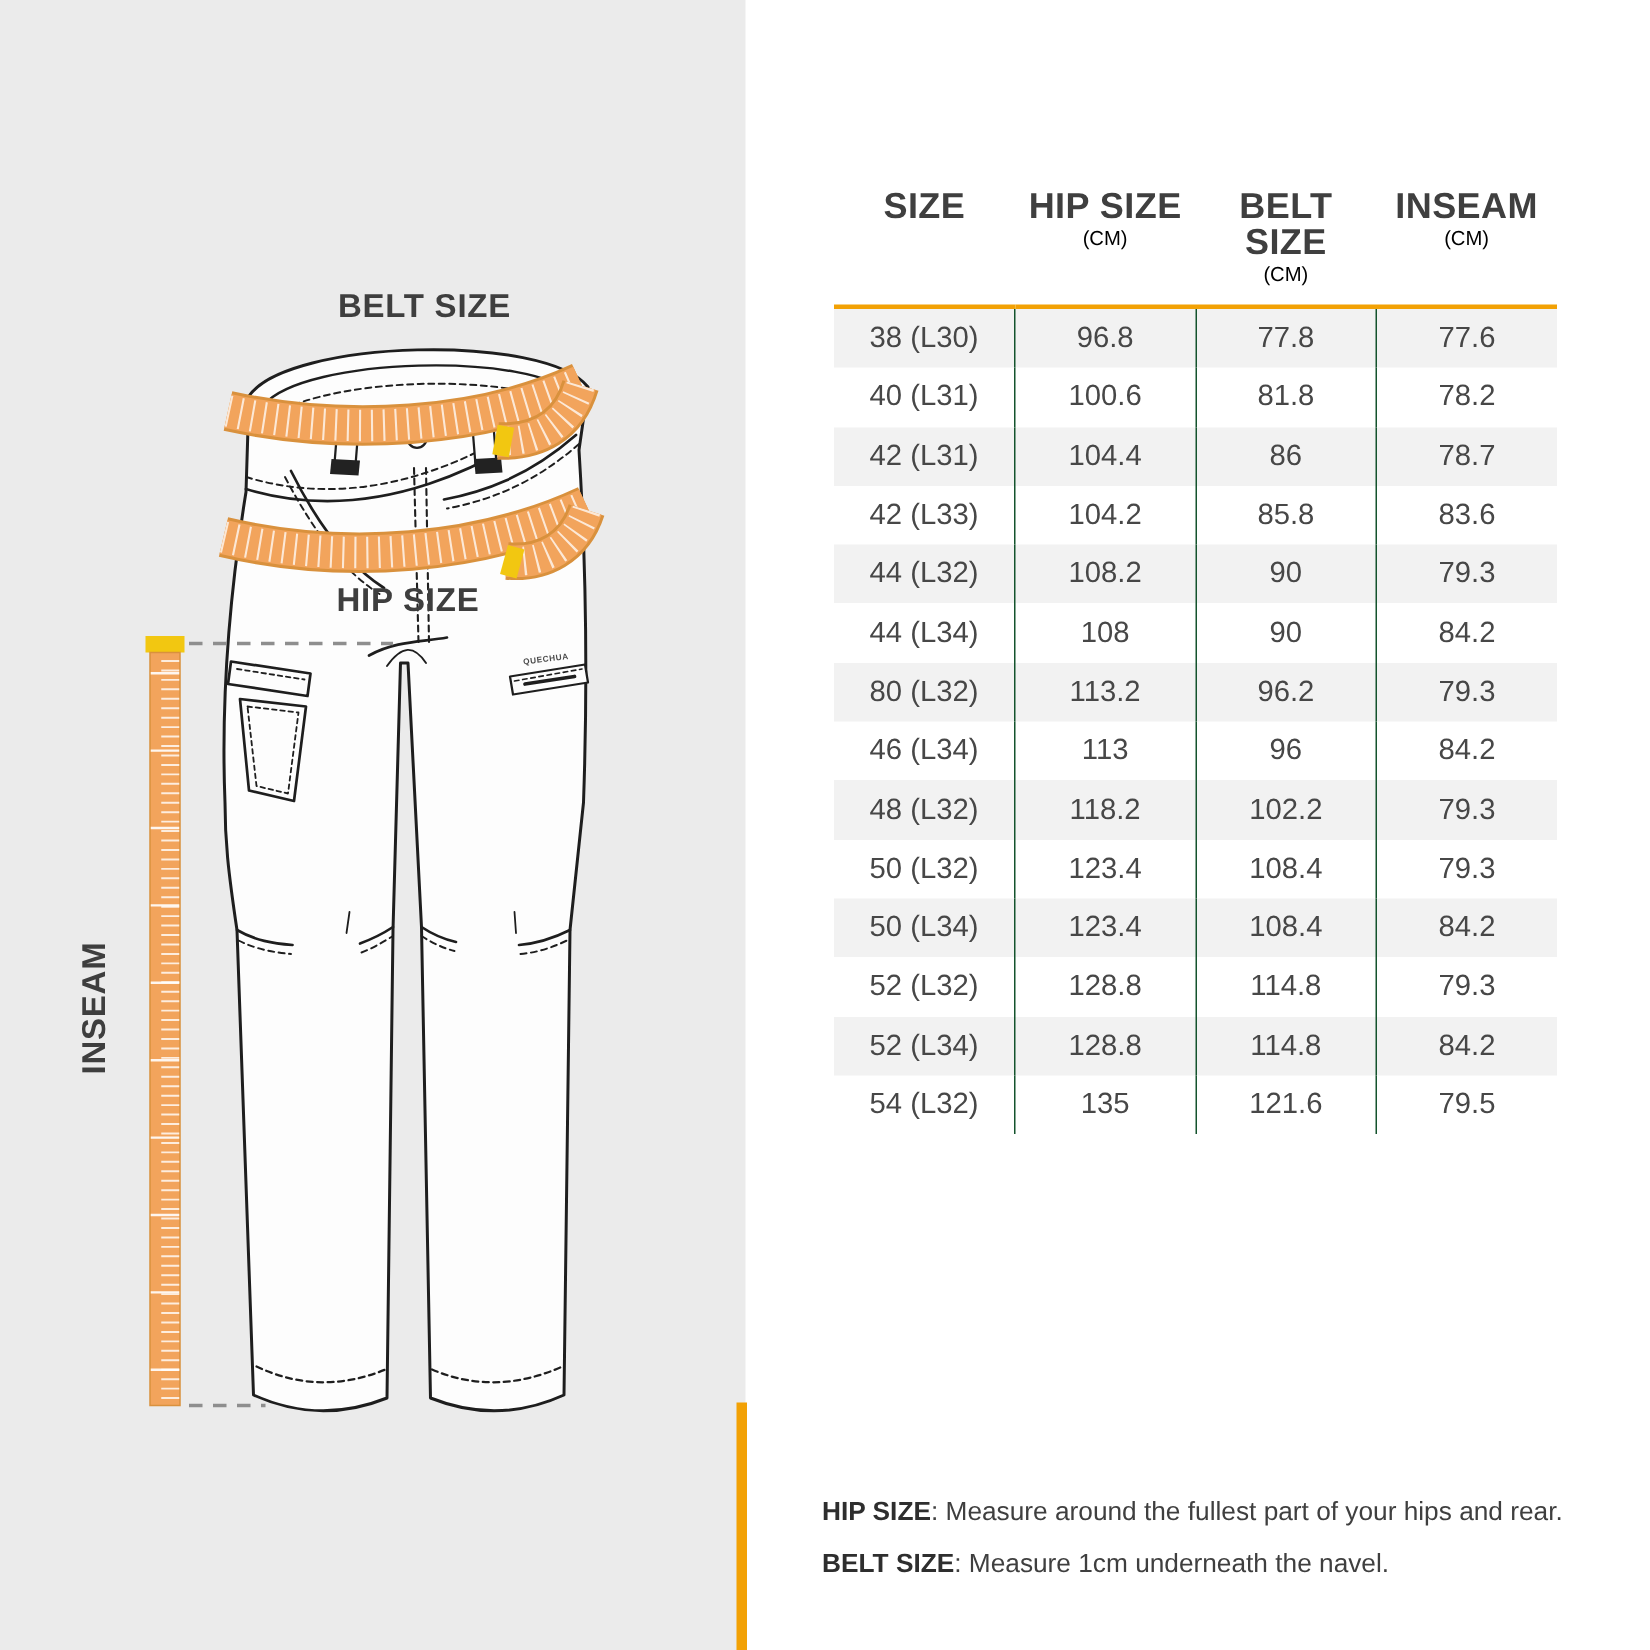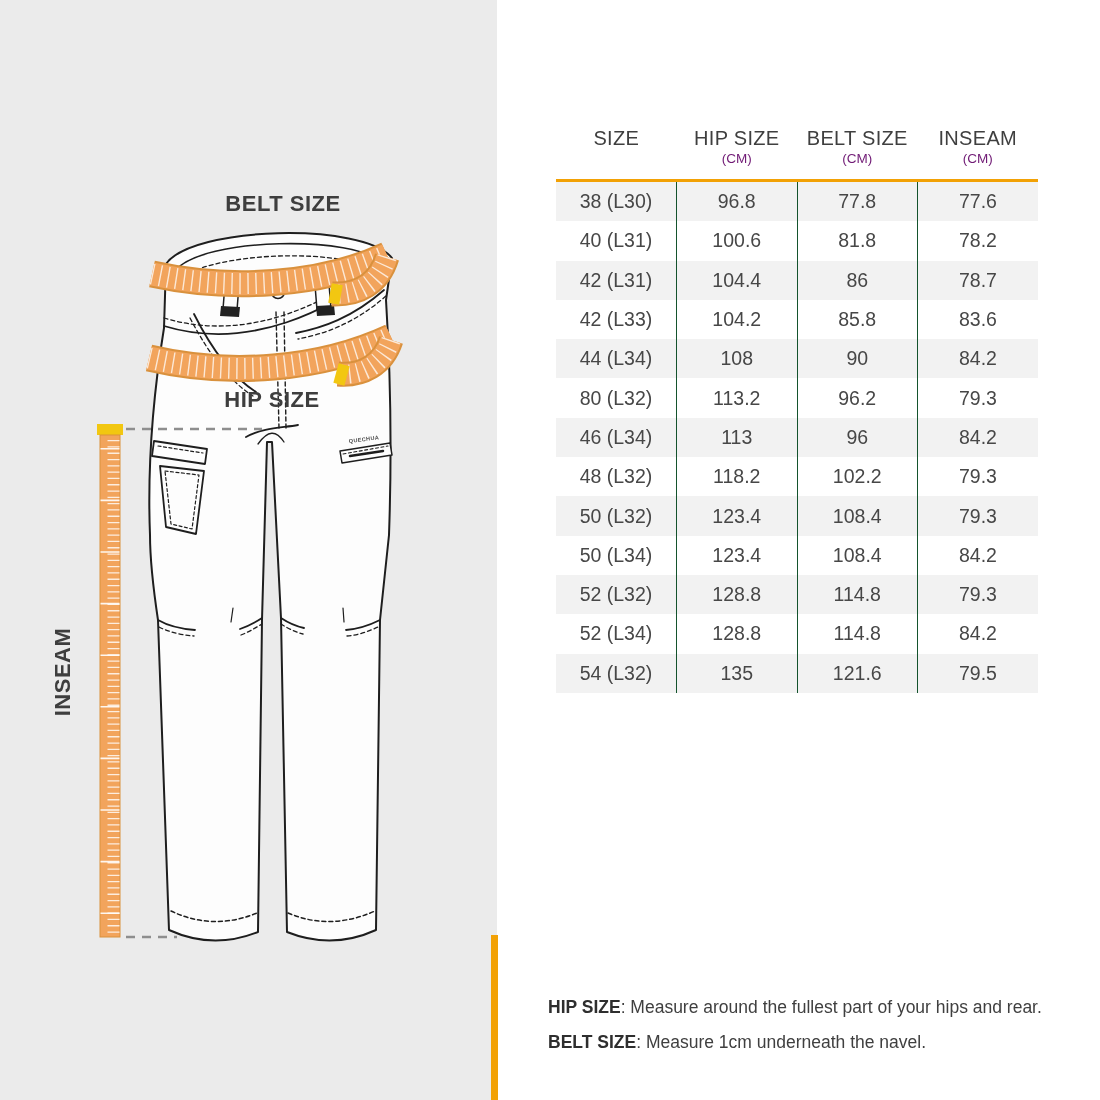--- a/index.html
+++ b/index.html
@@ -16,22 +16,22 @@
   .svg-label { font-family:"Liberation Sans",sans-serif; font-size:22px; font-weight:bold; fill:#3E3E3E; letter-spacing:0.5px; }
   .brand-tag { font-family:"Liberation Sans",sans-serif; font-size:5.5px; font-weight:bold; fill:#4a4a4a; letter-spacing:0.4px; }
 
   
   .accent-bar { position:absolute; left:491px; top:935px; width:7px; height:165px; background:#F2A105; }
 
   
   .table-wrap { position:absolute; left:556px; top:126px; width:482px; }
   table.size-table { border-collapse:collapse; width:482px; table-layout:fixed; }
   .size-table thead th { vertical-align:top; padding:0 0 12px 0; border-bottom:3px solid #F2A105; }
-  .col-label { font-size:20px; font-weight:normal; color:#3F3F3F; letter-spacing:0.3px; line-height:24px; }
-  .col-unit  { font-size:13.5px; font-weight:normal; color:#701a75; height:17px; line-height:17px; }
+  .col-label { font-size:24px; font-weight:bold; color:#3F3F3F; letter-spacing:0.3px; line-height:24px; }
+  .col-unit  { font-size:13.5px; font-weight:normal; color:#000000; height:17px; line-height:17px; }
   .size-table tbody td {
     height:39.3px; text-align:center; vertical-align:middle;
     font-size:19.5px; color:#474747; padding:0;
   }
   .size-table tbody tr:nth-child(odd) { background:#F2F2F2; }
   .size-table tbody td + td { border-left:1px solid #14532d; }
 
   
   .notes { position:absolute; left:548px; top:990px; font-size:17.5px; color:#3F3F3F; }
   .note-line { line-height:35px; white-space:nowrap; }
@@ -182,20 +182,26 @@
             <td>86</td>
             <td>78.7</td>
           </tr>
           <tr>
             <td>42 (L33)</td>
             <td>104.2</td>
             <td>85.8</td>
             <td>83.6</td>
           </tr>
           <tr>
+            <td>44 (L32)</td>
+            <td>108.2</td>
+            <td>90</td>
+            <td>79.3</td>
+          </tr>
+          <tr>
             <td>44 (L34)</td>
             <td>108</td>
             <td>90</td>
             <td>84.2</td>
           </tr>
           <tr>
             <td>80 (L32)</td>
             <td>113.2</td>
             <td>96.2</td>
             <td>79.3</td>

